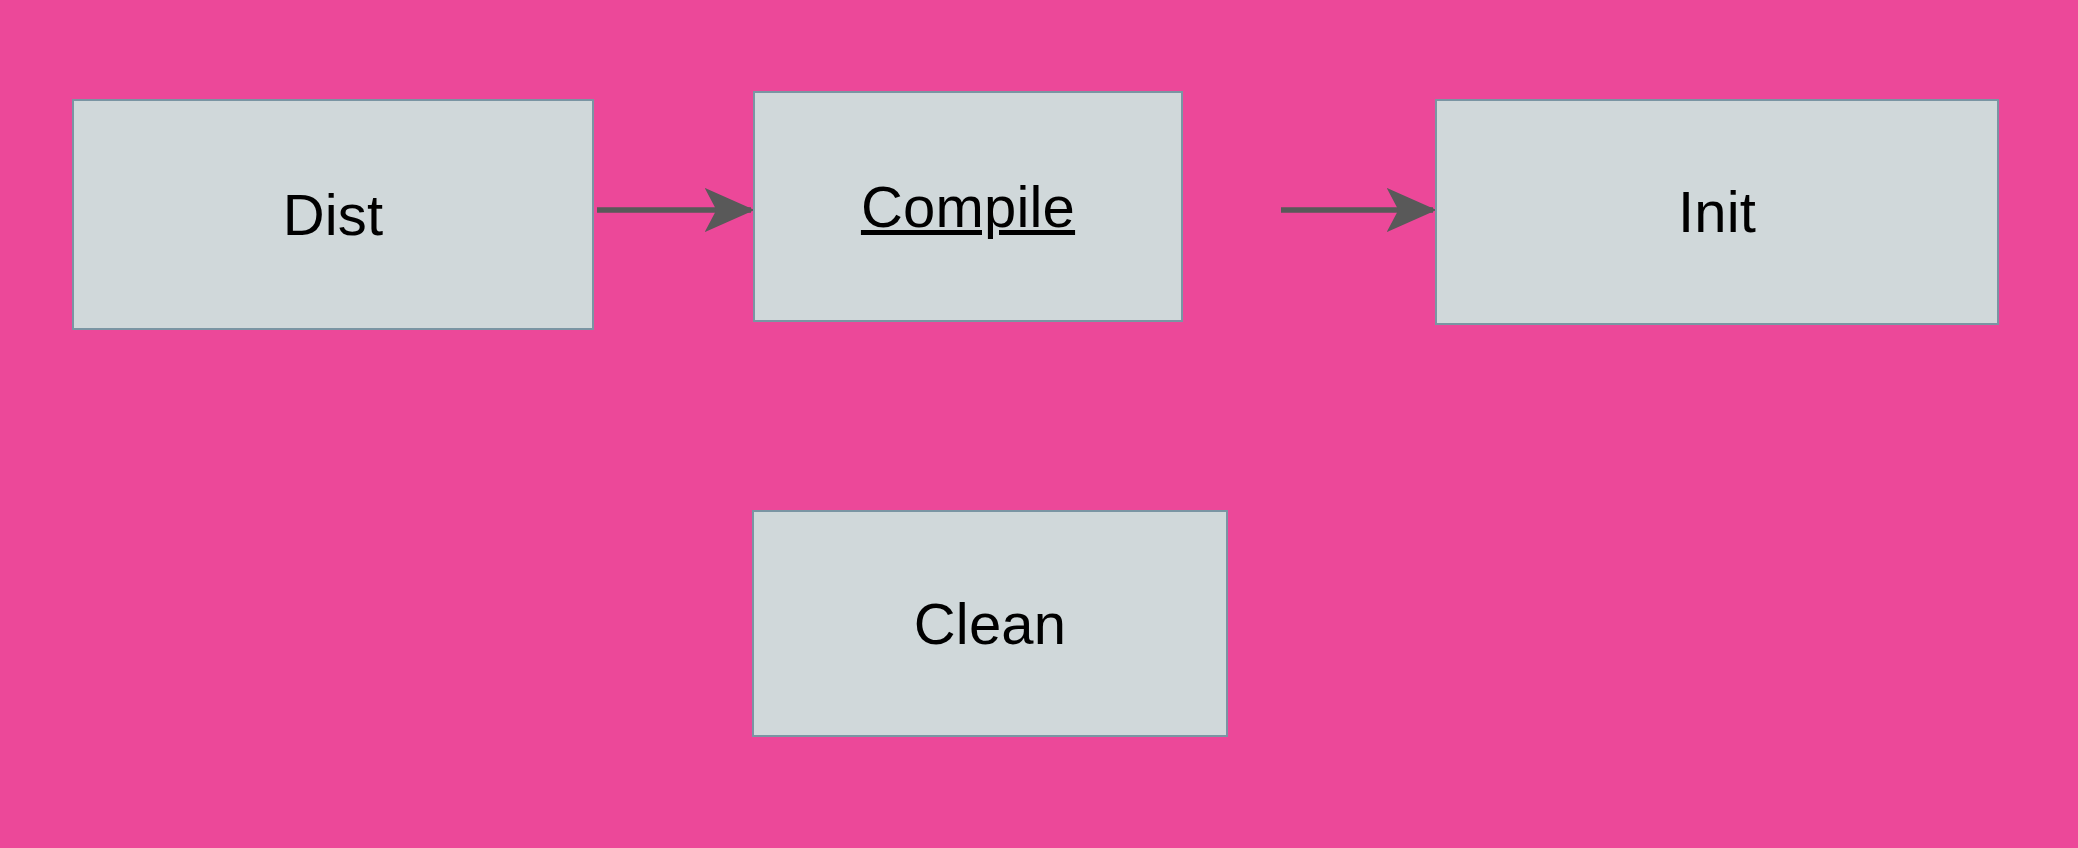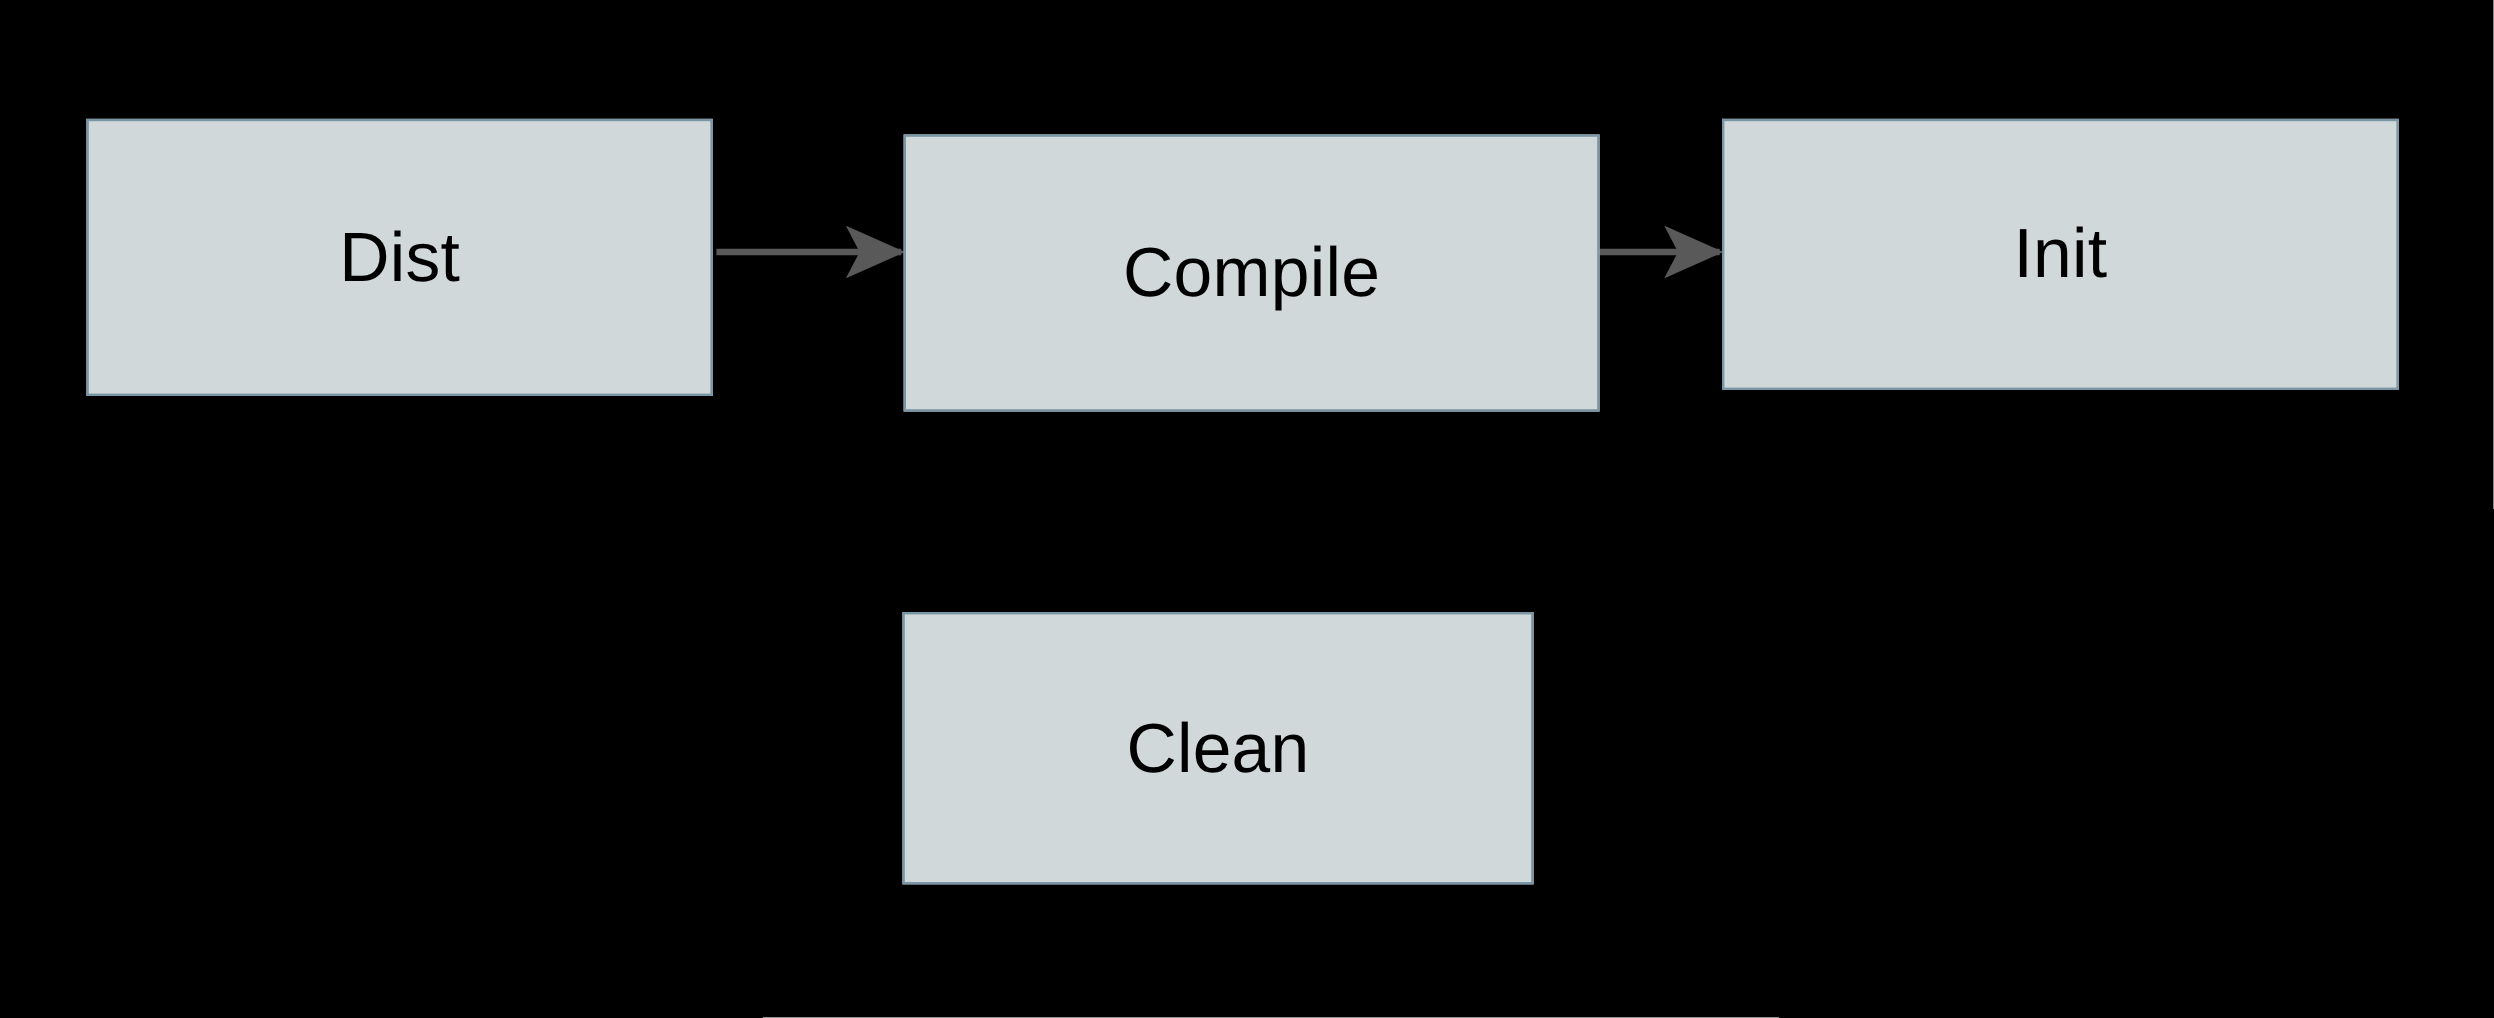--- a/index.html
+++ b/index.html
@@ -8,21 +8,21 @@
     padding: 0;
     background: #ffffff;
   }
   body {
     font-family: "Liberation Sans", sans-serif;
   }
   #canvas {
     position: relative;
     width: 2078px;
     height: 848px;
-    background: #000000;
+    background: #ec4899;
     overflow: hidden;
   }
   #edge-layer {
     position: absolute;
     left: 0;
     top: 0;
     width: 2078px;
     height: 848px;
     pointer-events: none;
   }
@@ -41,23 +41,23 @@
     font-size: 58px;
     font-weight: 400;
     color: #000000;
     line-height: 1;
     letter-spacing: 0.2px;
     white-space: nowrap;
     user-select: none;
   }
   
   #node-dist    { left: 72px;   top: 99px;  width: 522px; height: 231px; }
-  #node-compile { left: 753px;  top: 112px;  width: 580px; height: 231px; }
+  #node-compile { left: 753px;  top: 91px;  width: 430px; height: 231px; text-decoration: underline; }
   #node-init    { left: 1435px; top: 99px;  width: 564px; height: 226px; }
-  #node-clean   { left: 752px;  top: 510px; width: 526px; height: 227px; }
+  #node-clean   { left: 752px;  top: 510px; width: 476px; height: 227px; }
 </style>
 </head>
 <body>
 
 <div id="canvas">
 
   <svg id="edge-layer" viewBox="0 0 2078 848" width="2078" height="848" xmlns="http://www.w3.org/2000/svg">
     <defs>
       <marker id="arrowhead" markerWidth="9" markerHeight="8" refX="8.4" refY="4" orient="auto" markerUnits="strokeWidth">
         <path d="M 0 0 L 9 4 L 0 8 L 2.1 4 Z" fill="#595959"></path>

